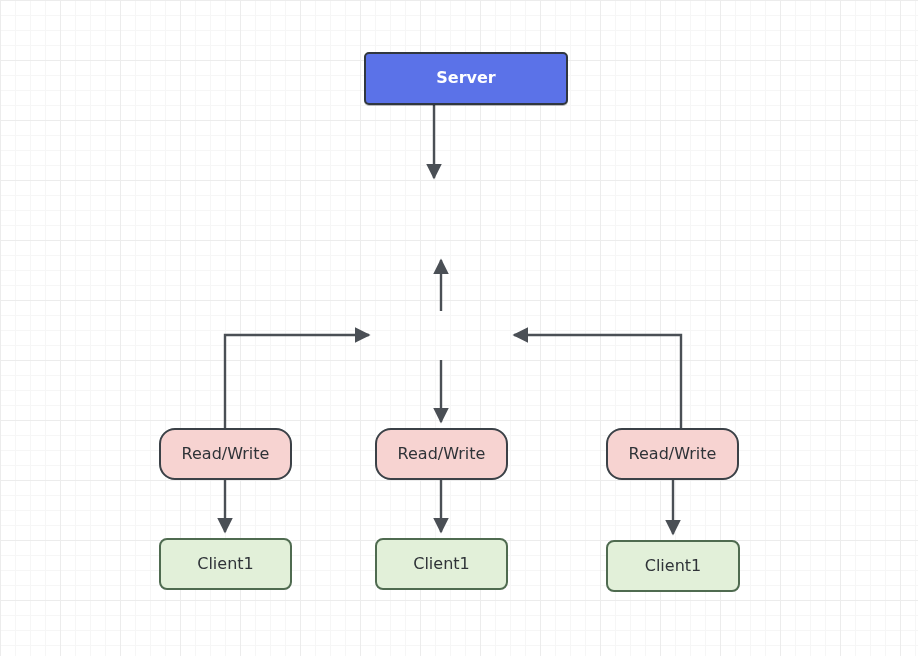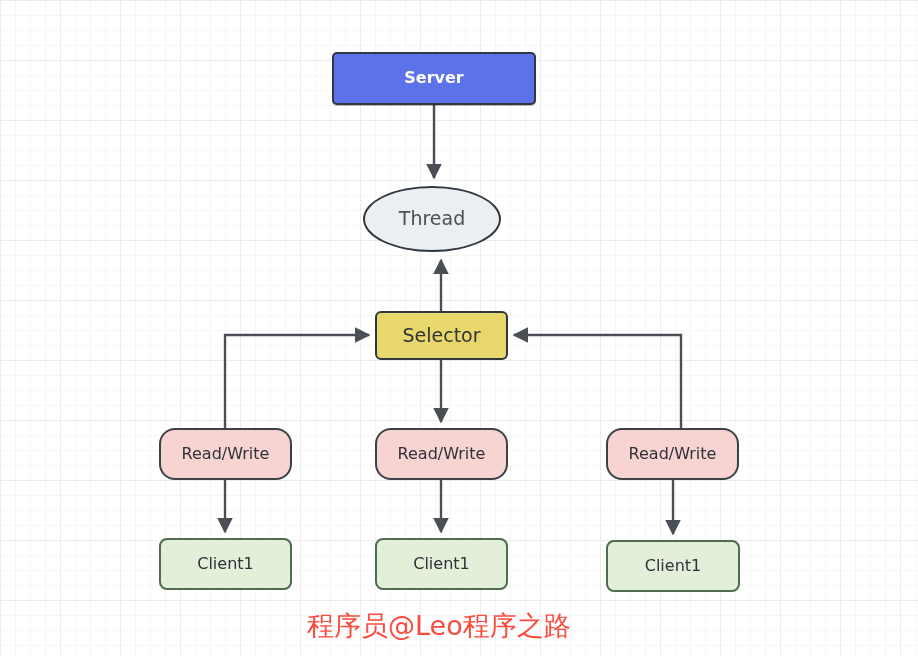--- a/index.html
+++ b/index.html
@@ -43,20 +43,21 @@
     line-height: 1.15;
   }
   .node-server {
     background: #5b72e8;
     border: 2px solid #30373f;
     border-radius: 5px;
     color: #ffffff;
     font-weight: bold;
     font-size: 16px;
     box-shadow: 0 1px 0 rgba(0,0,0,0.25);
+    margin-left: 32px;
   }
   .node-thread {
     background: #eceff1;
     border: 2px solid #30373f;
     border-radius: 50%;
     color: #4a4f55;
     font-size: 19px;
   }
   .node-selector {
     background: #e8d76a;
@@ -127,27 +128,21 @@
     </g>
     <g>
       <path d="M 673 480 L 673 534" fill="none" stroke="#4a4f55" stroke-width="2.4" marker-end="url(#arrow)"></path>
     </g>
   </svg>
 
   <div class="node node-server" style="left:332px; top:52px; width:204px; height:53px;">
     <span>Server</span>
   </div>
 
-  <div class="node node-thread" style="left:363px; top:186px; width:138px; height:66px;">
-    <span>Thread</span>
-  </div>
 
-  <div class="node node-selector" style="left:375px; top:311px; width:133px; height:49px;">
-    <span>Selector</span>
-  </div>
 
   <div class="node node-rw" style="left:159px; top:428px; width:133px; height:52px;">
     <span>Read/Write</span>
   </div>
 
   <div class="node node-rw" style="left:375px; top:428px; width:133px; height:52px;">
     <span>Read/Write</span>
   </div>
 
   <div class="node node-rw" style="left:606px; top:428px; width:133px; height:52px;">
@@ -159,15 +154,14 @@
   </div>
 
   <div class="node node-client" style="left:375px; top:538px; width:133px; height:52px;">
     <span>Client1</span>
   </div>
 
   <div class="node node-client" style="left:606px; top:540px; width:134px; height:52px;">
     <span>Client1</span>
   </div>
 
-  <div class="watermark" style="left:307px; top:608px;">程序员@Leo程序之路</div>
 
 </div>
 
 </body></html>

